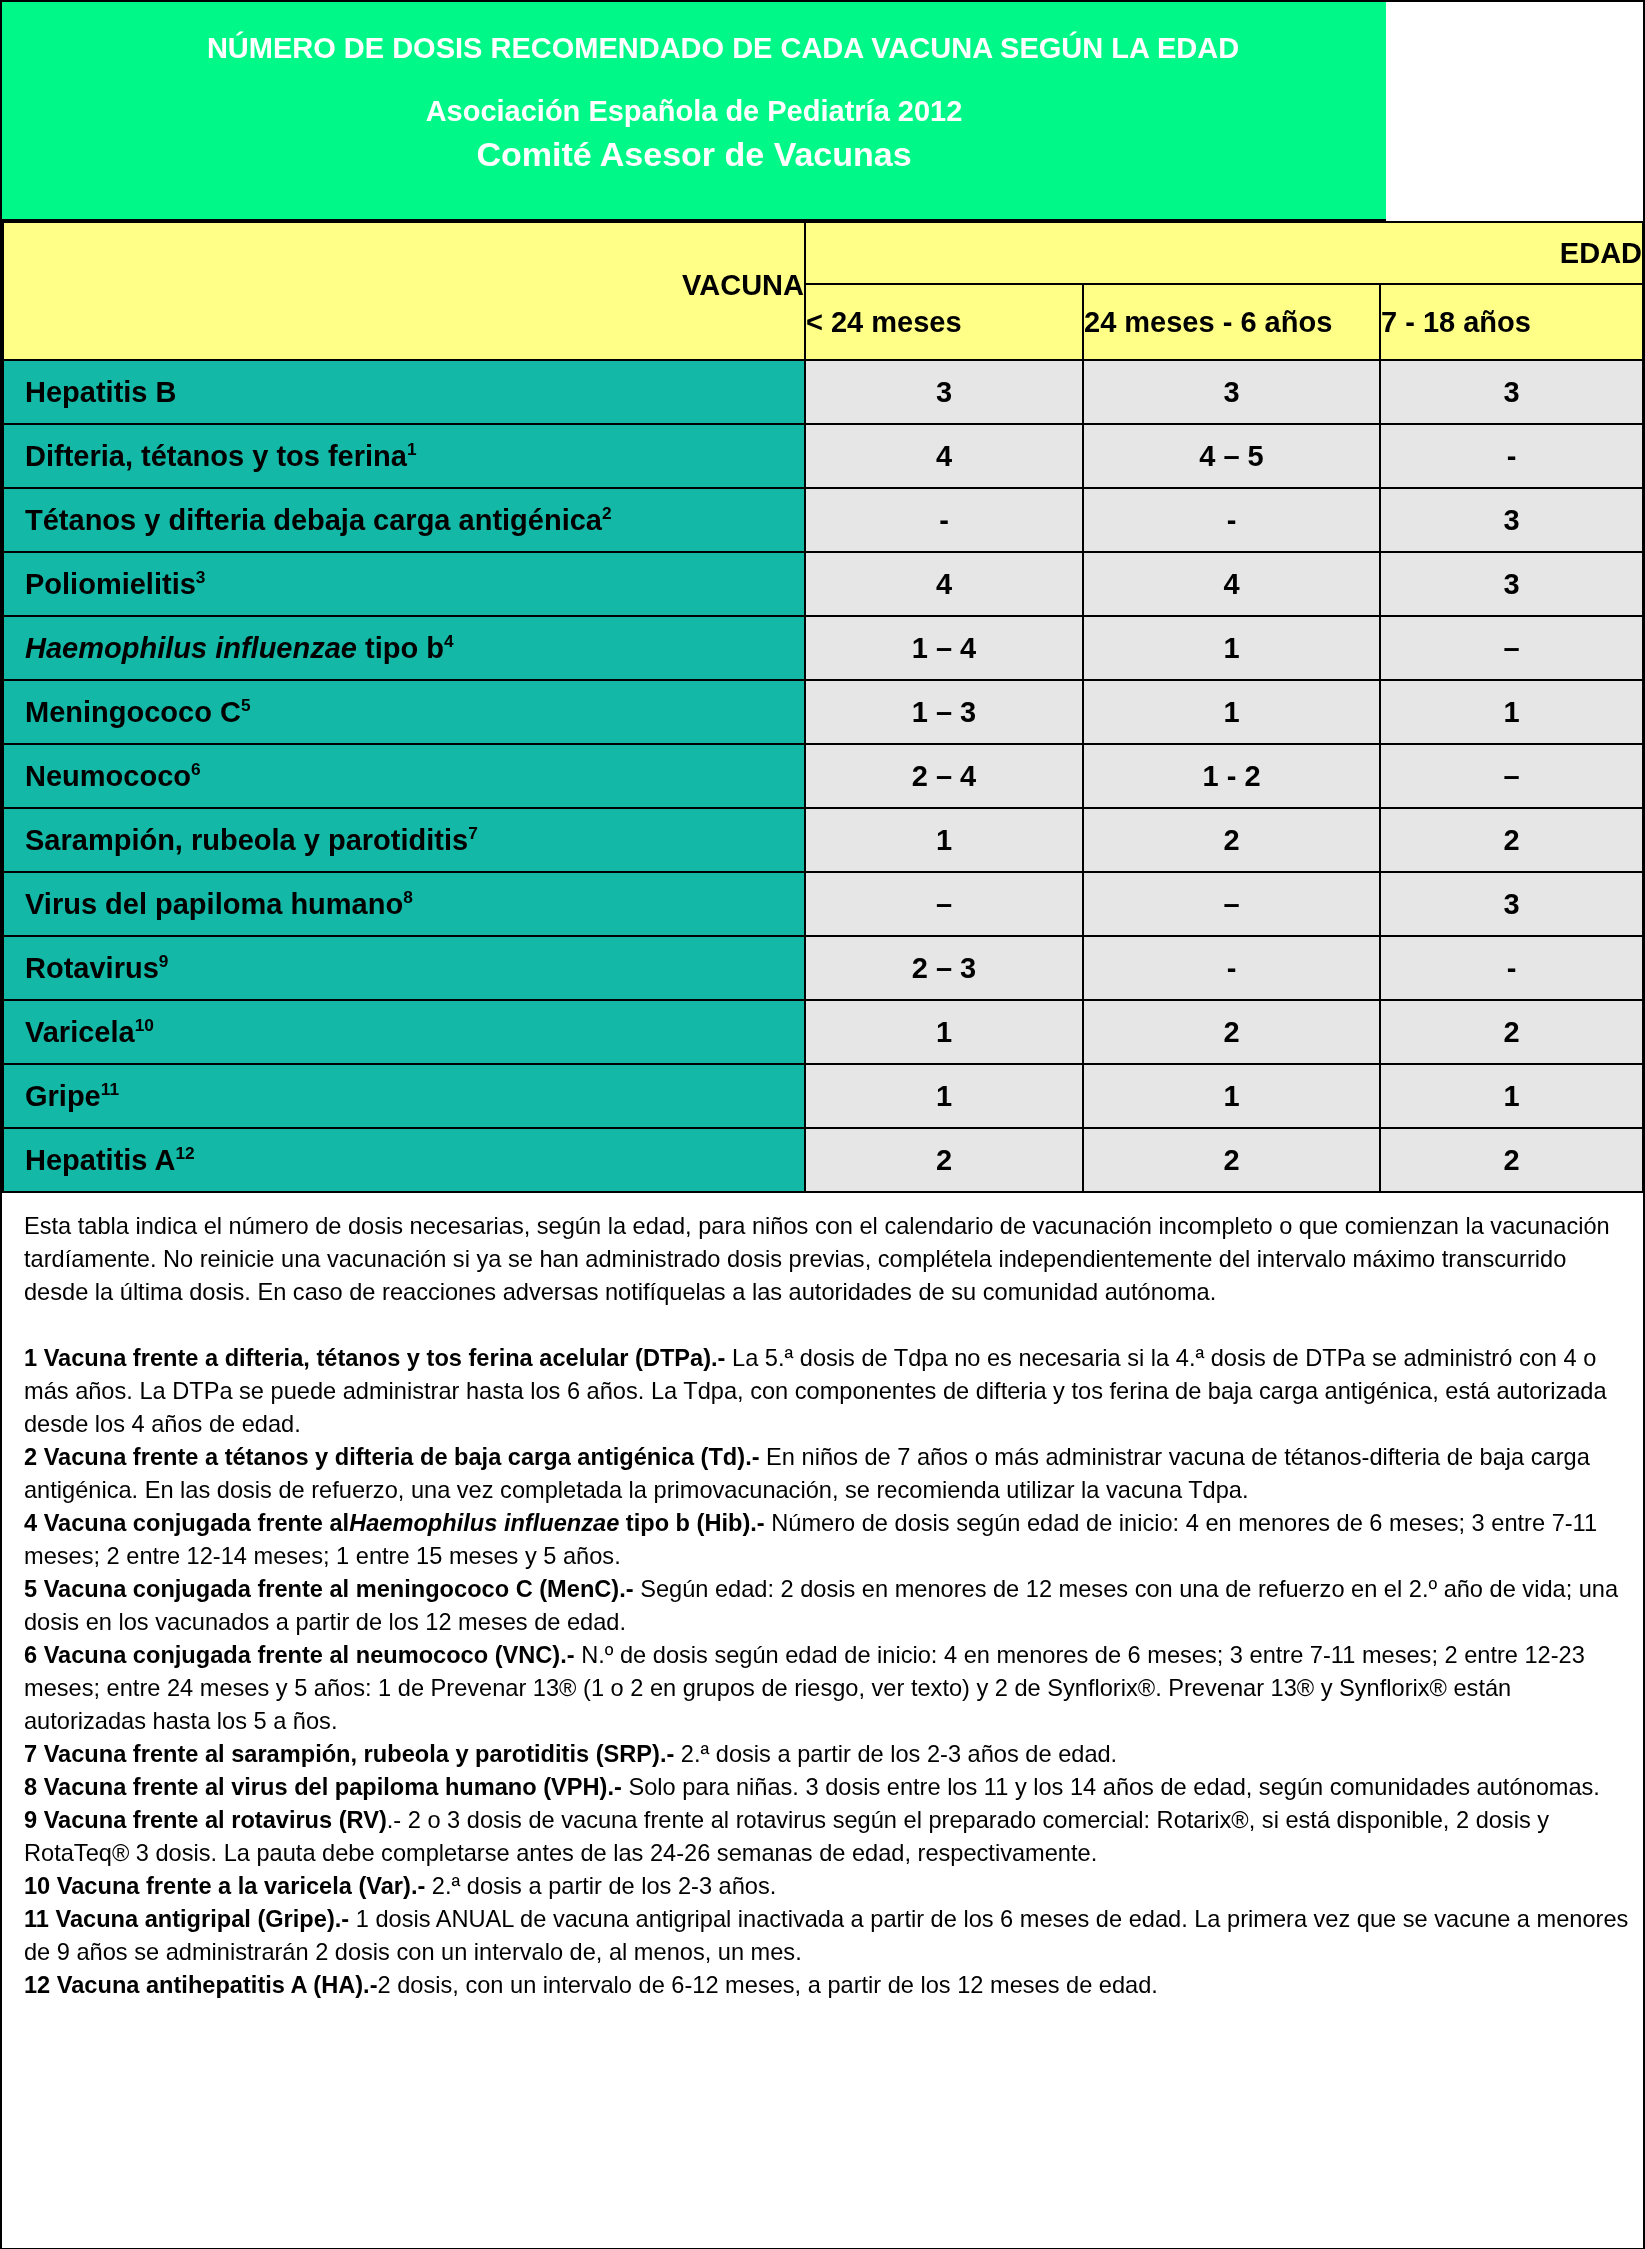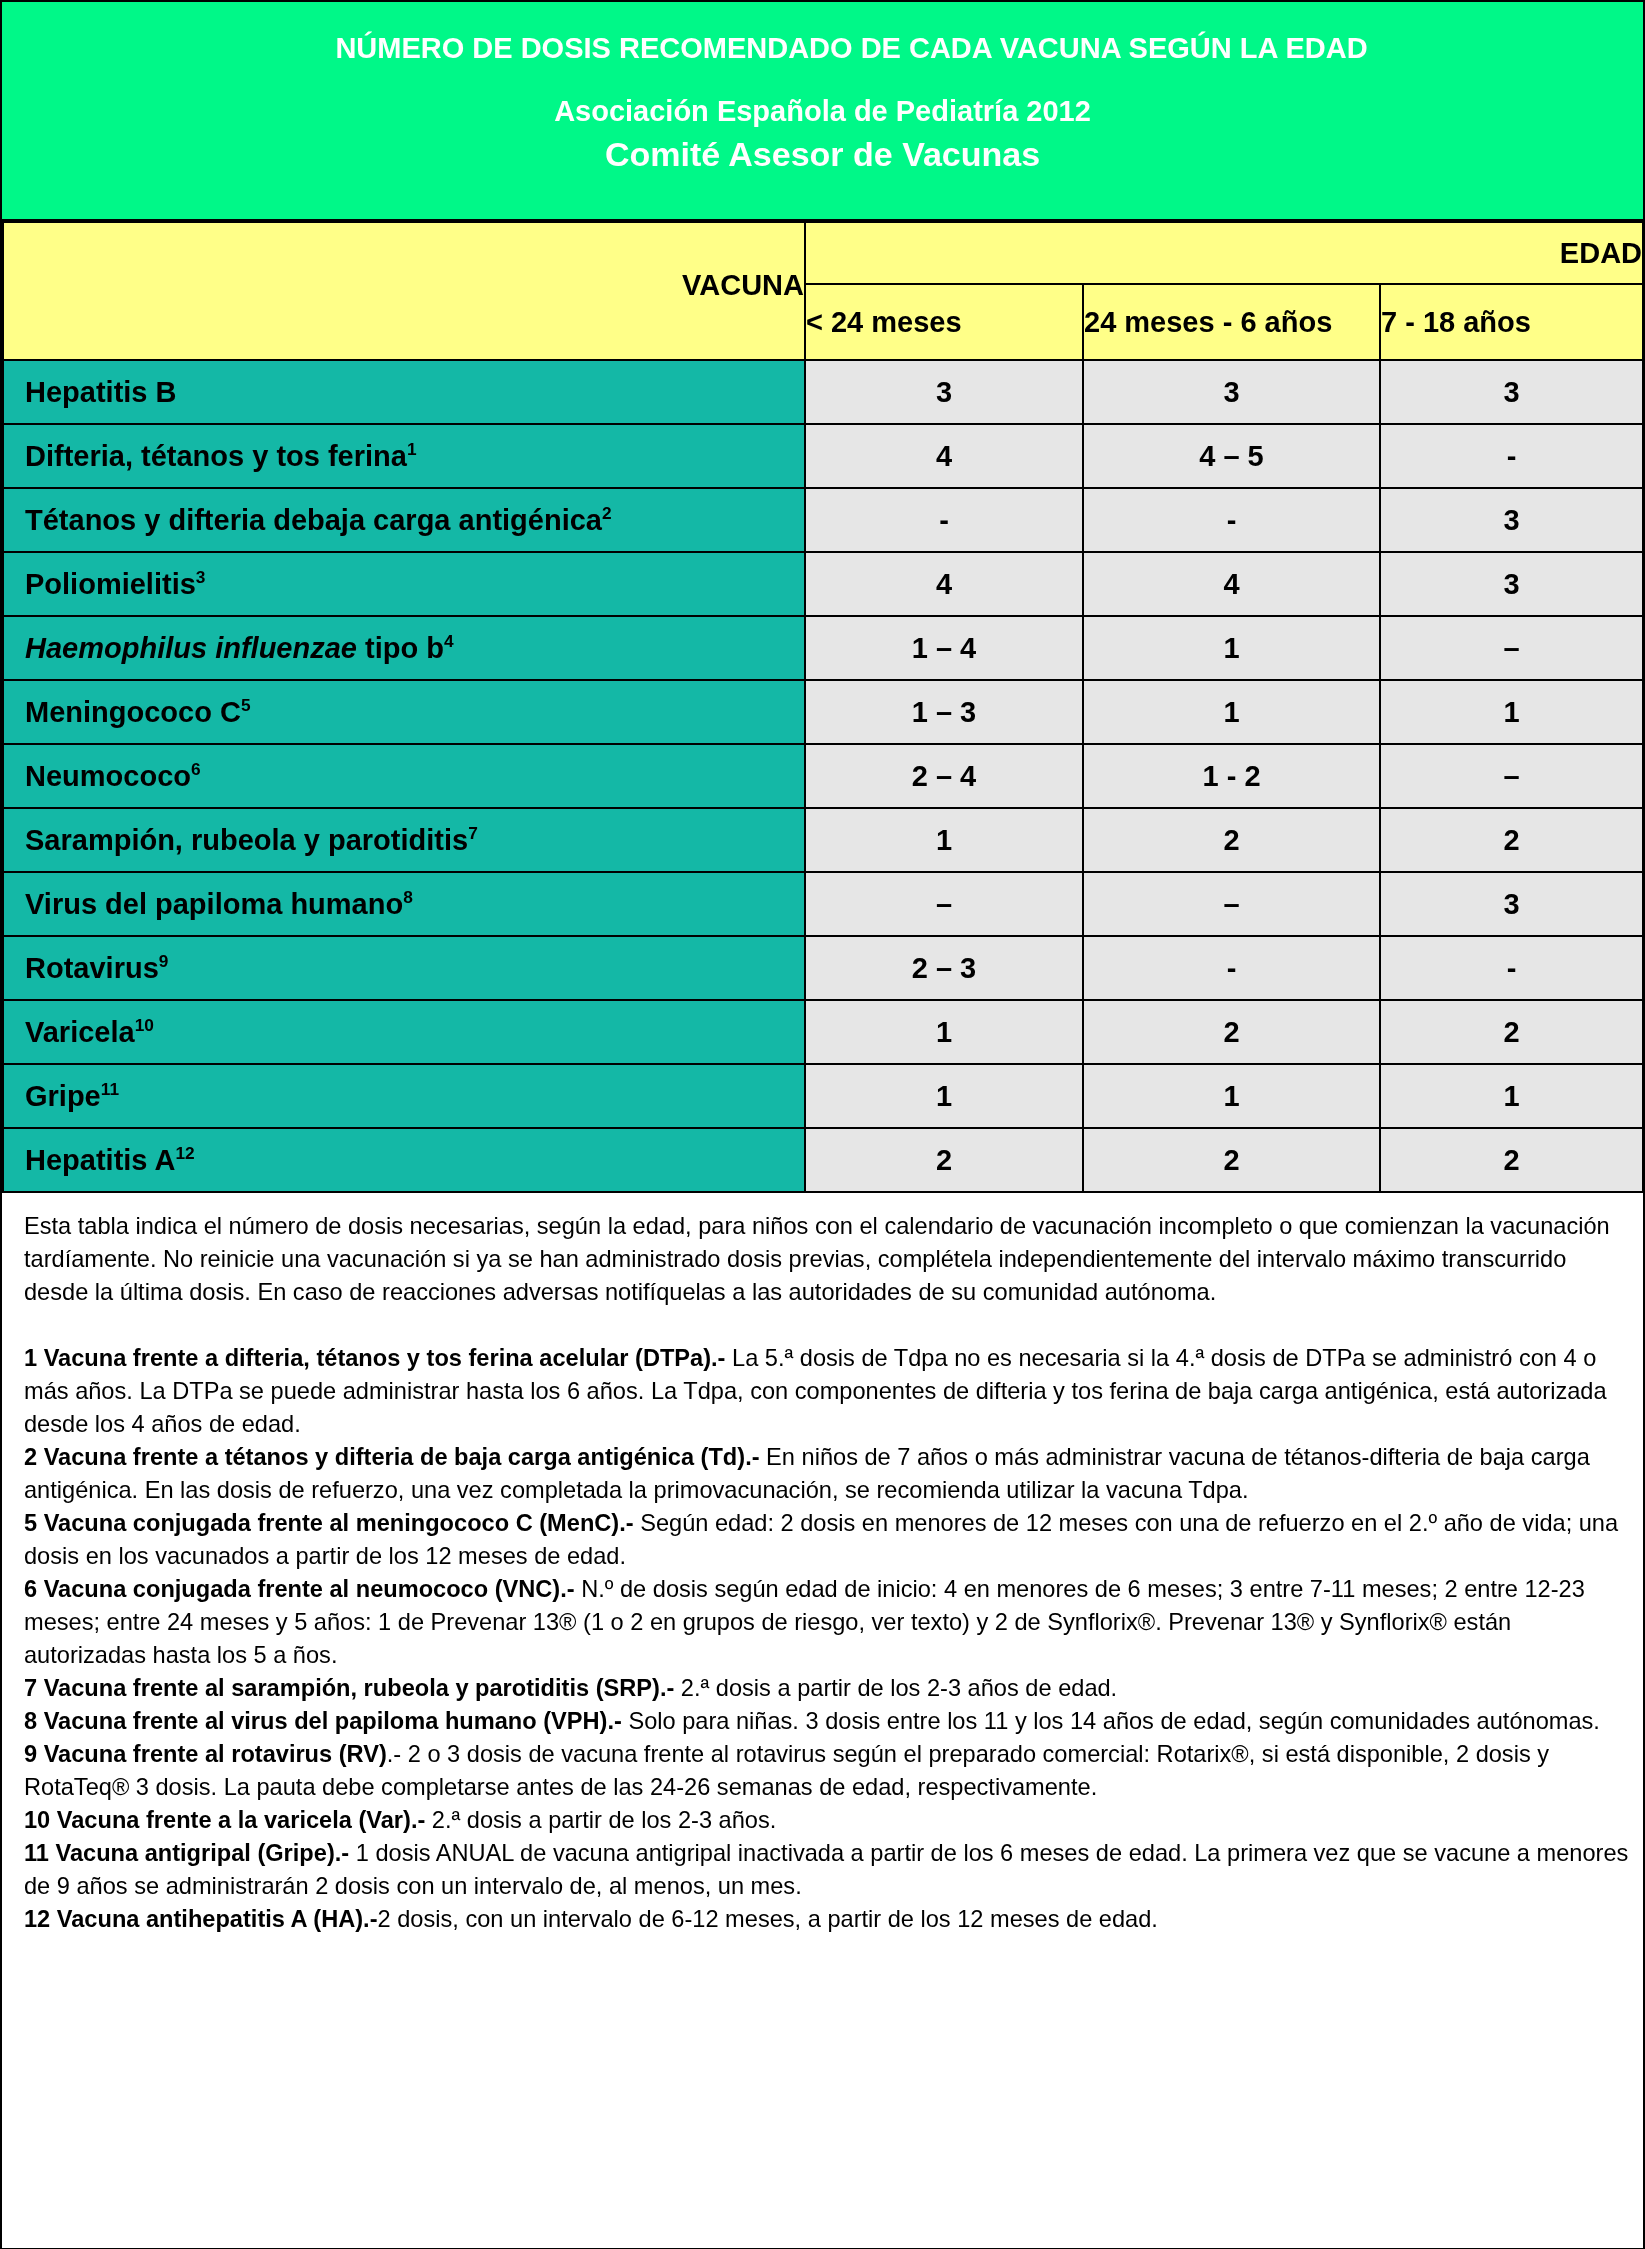--- a/index.html
+++ b/index.html
@@ -3,21 +3,21 @@
 <meta charset="utf-8">
 <style>
   * { box-sizing: border-box; margin: 0; padding: 0; }
   html, body { width: 1645px; height: 2250px; background: #ffffff; overflow: hidden; }
   body { font-family: "Liberation Sans", sans-serif; color: #000; }
   .frame {
     position: absolute; left: 0; top: 0; width: 1645px; height: 2250px;
     border: 2.3px solid #000; background: #fff;
   }
   .banner {
-    position: absolute; left: 0; top: 0; width: 1641px; height: 219px;
+    position: absolute; left: 0; top: 0; width: 1384px; height: 219px;
     background: #00F888; color: #fff; text-align: center;
     border-bottom: 2.9px solid #000;
   }
   .banner .title {
     position: absolute; left: 0; right: 0; top: 30px;
     font-weight: bold; font-size: 29px; letter-spacing: 0px;
     padding-left: 58px;
   }
   .banner .sub1 {
     position: absolute; left: 0; right: 0; top: 93px;
@@ -168,20 +168,21 @@
           <td class="dose">2</td>
         </tr>
       </tbody>
   </table>
 
   <div class="notes">
     <p class="intro">Esta tabla indica el número de dosis necesarias, según la edad, para niños con el calendario de vacunación incompleto o que comienzan la vacunación tardíamente. No reinicie una vacunación si ya se han administrado dosis previas, complétela independientemente del intervalo máximo transcurrido desde la última dosis. En caso de reacciones adversas notifíquelas a las autoridades de su comunidad autónoma.</p>
     <div id="footnotes">
         <p class="fn"><b>1 Vacuna frente a difteria, tétanos y tos ferina acelular (DTPa).-</b><span> La 5.ª dosis de Tdpa no es necesaria si la 4.ª dosis de DTPa se administró con 4 o más años. La DTPa se puede administrar hasta los 6 años. La Tdpa, con componentes de difteria y tos ferina de baja carga antigénica, está autorizada desde los 4 años de edad.</span></p>
         <p class="fn"><b>2 Vacuna frente a tétanos y difteria de baja carga antigénica (Td).-</b><span> En niños de 7 años o más administrar vacuna de tétanos-difteria de baja carga antigénica. En las dosis de refuerzo, una vez completada la primovacunación, se recomienda utilizar la vacuna Tdpa.</span></p>
+        <p class="fn"><b>4 Vacuna conjugada frente al</b><b style="font-style: italic;">Haemophilus influenzae</b><b> tipo b (Hib).-</b><span> Número de dosis según edad de inicio: 4 en menores de 6 meses; 3 entre 7-11 meses; 2 entre 12-14 meses; 1 entre 15 meses y 5 años.</span></p>
         <p class="fn"><b>5 Vacuna conjugada frente al meningococo C (MenC).-</b><span> Según edad: 2 dosis en menores de 12 meses con una de refuerzo en el 2.º año de vida; una dosis en los vacunados a partir de los 12 meses de edad.</span></p>
         <p class="fn"><b>6 Vacuna conjugada frente al neumococo (VNC).-</b><span> N.º de dosis según edad de inicio: 4 en menores de 6 meses; 3 entre 7-11 meses; 2 entre 12-23 meses; entre 24 meses y 5 años: 1 de Prevenar 13® (1 o 2 en grupos de riesgo, ver texto) y 2 de Synflorix®. Prevenar 13® y Synflorix® están autorizadas hasta los 5 a ños.</span></p>
         <p class="fn"><b>7 Vacuna frente al sarampión, rubeola y parotiditis (SRP).-</b><span> 2.ª dosis a partir de los 2-3 años de edad.</span></p>
         <p class="fn"><b>8 Vacuna frente al virus del papiloma humano (VPH).-</b><span> Solo para niñas. 3 dosis entre los 11 y los 14 años de edad, según comunidades autónomas.</span></p>
         <p class="fn"><b>9 Vacuna frente al rotavirus (RV)</b><span>.- 2 o 3 dosis de vacuna frente al rotavirus según el preparado comercial: Rotarix®, si está disponible, 2 dosis y RotaTeq® 3 dosis. La pauta debe completarse antes de las 24-26 semanas de edad, respectivamente.</span></p>
         <p class="fn"><b>10 Vacuna frente a la varicela (Var).-</b><span> 2.ª dosis a partir de los 2-3 años.</span></p>
         <p class="fn"><b>11 Vacuna antigripal (Gripe).-</b><span> 1 dosis ANUAL de vacuna antigripal inactivada a partir de los 6 meses de edad. La primera vez que se vacune a menores de 9 años se administrarán 2 dosis con un intervalo de, al menos, un mes.</span></p>
         <p class="fn"><b>12 Vacuna antihepatitis A (HA).-</b><span>2 dosis, con un intervalo de 6-12 meses, a partir de los 12 meses de edad.</span></p>
       </div>
   </div>

